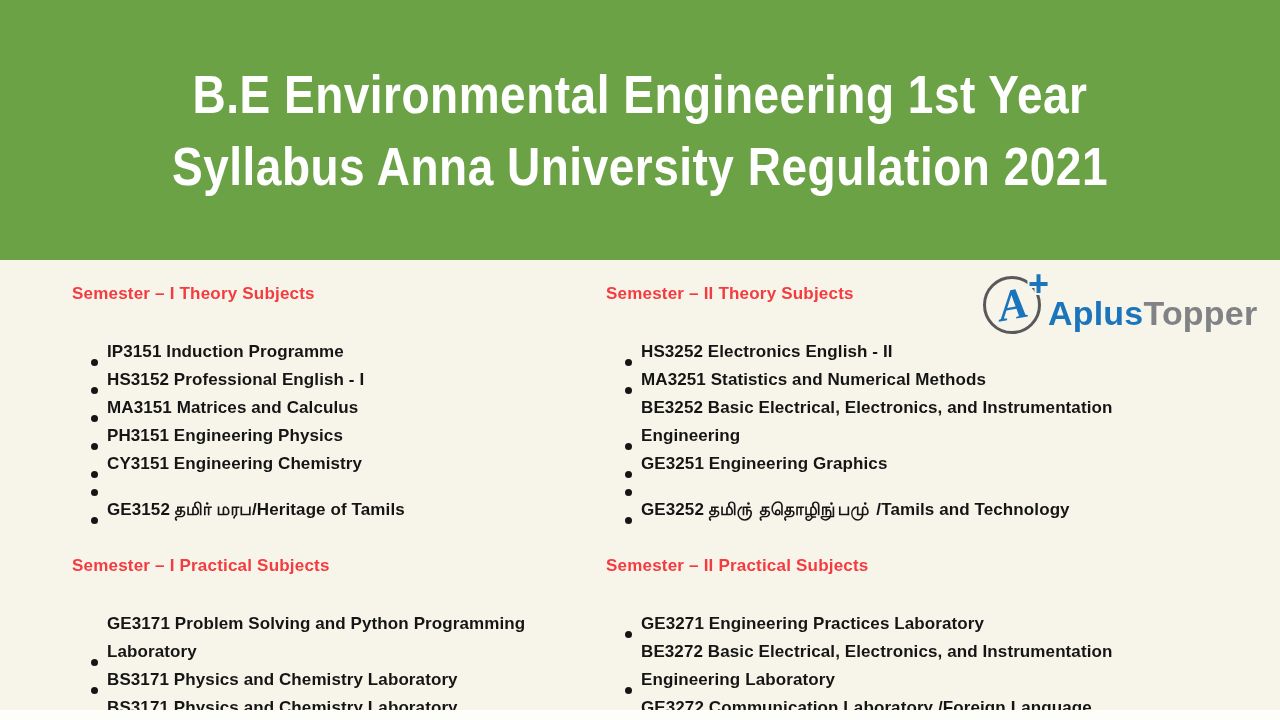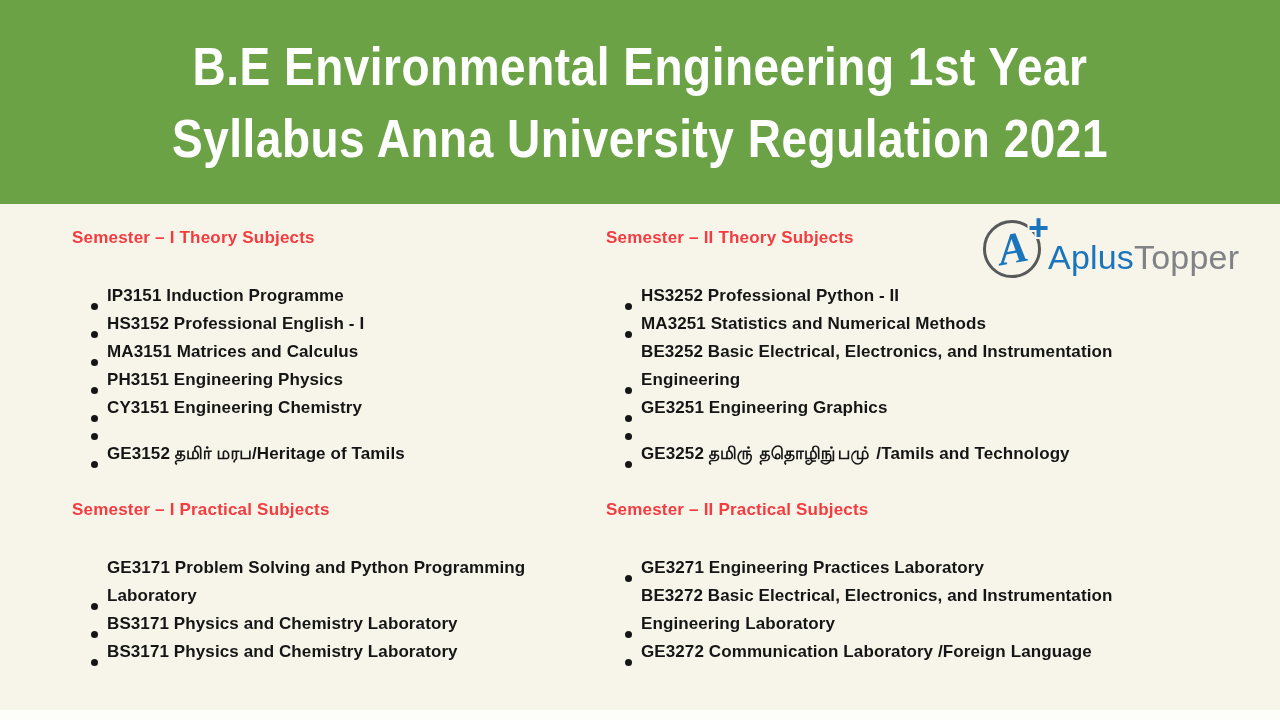--- a/index.html
+++ b/index.html
@@ -12,21 +12,21 @@
   .page {
     position: relative;
     width: 1280px;
     height: 720px;
     background: var(--background-cream, #F7F5EA);
   }
 
   
   .banner {
     width: 100%;
-    height: 204px;
+    height: 260px;
     background: var(--banner-green, #6BA246);
     display: flex;
     flex-direction: column;
     align-items: center;
     justify-content: center;
     row-gap: 26px;
   }
   .banner .title-line {
     display: block;
     color: #ffffff;
@@ -122,21 +122,21 @@
     font-size: 36px;
     font-weight: 900;
     line-height: 36px;
     color: var(--logo-blue, #1B75BC);
     -webkit-text-stroke: 4px #F7F5EA;
     paint-order: stroke fill;
   }
   .logo-name {
     margin-left: 7px;
     font-size: 34px;
-    font-weight: 400;
+    font-weight: 700;
     letter-spacing: 0.2px;
     white-space: nowrap;
     margin-top: 16px;
   }
   .logo-name .name-primary   { color: var(--logo-blue, #1B75BC); }
   .logo-name .name-secondary { color: var(--logo-gray, #808285); }
 
   
   .footer-strip {
     position: absolute;
@@ -221,21 +221,21 @@
       </section>
     </div>
 
     <div class="col col-right">
       <section class="section">
         <h2 class="section-heading">Semester – II Theory Subjects</h2>
         <ul class="subject-list">
 
             <li class="subject-item">
               <span class="bullet"></span>
-              <span class="subject-text">HS3252 Professional Python - II</span>
+              <span class="subject-text">HS3252 Electronics English - II</span>
             </li>
 
             <li class="subject-item">
               <span class="bullet"></span>
               <span class="subject-text">MA3251 Statistics and Numerical Methods</span>
             </li>
 
             <li class="subject-item">
               <span class="bullet"></span>
               <span class="subject-text">BE3252 Basic Electrical, Electronics, and Instrumentation Engineering</span>

